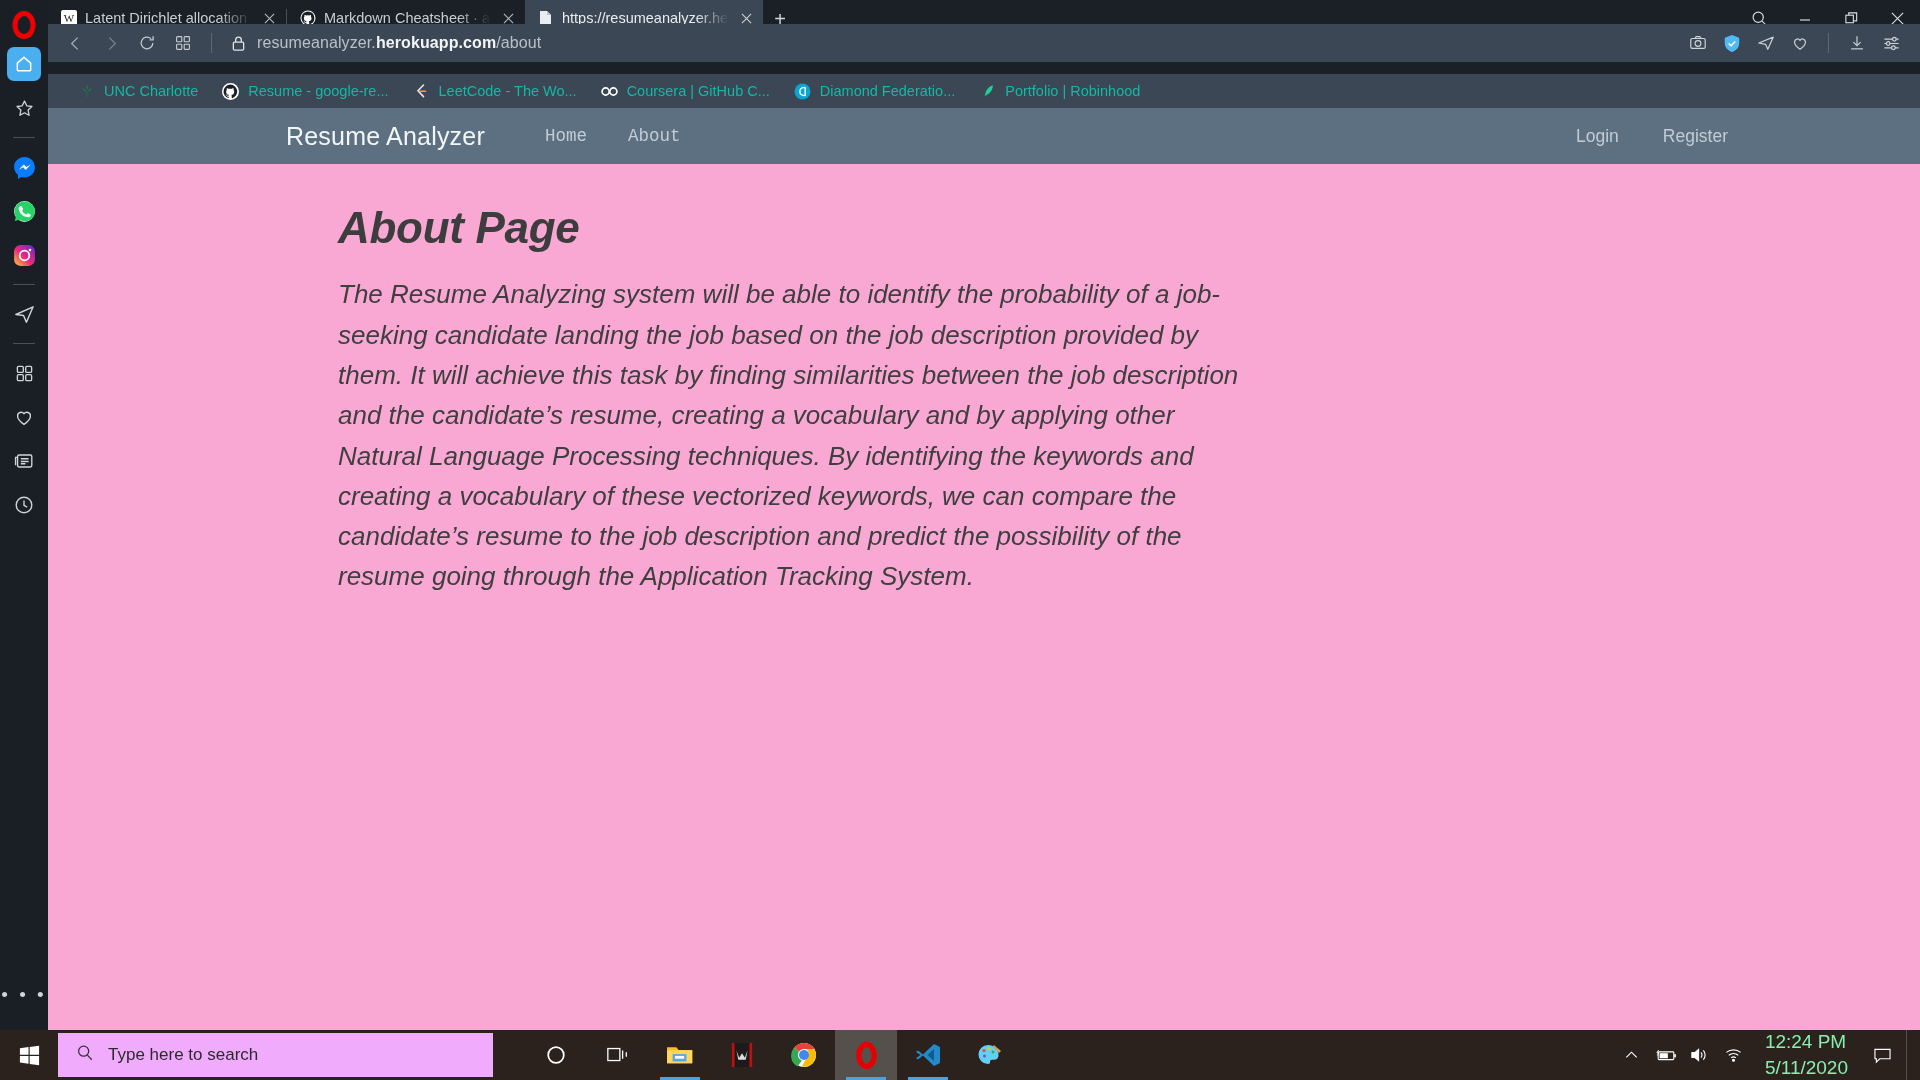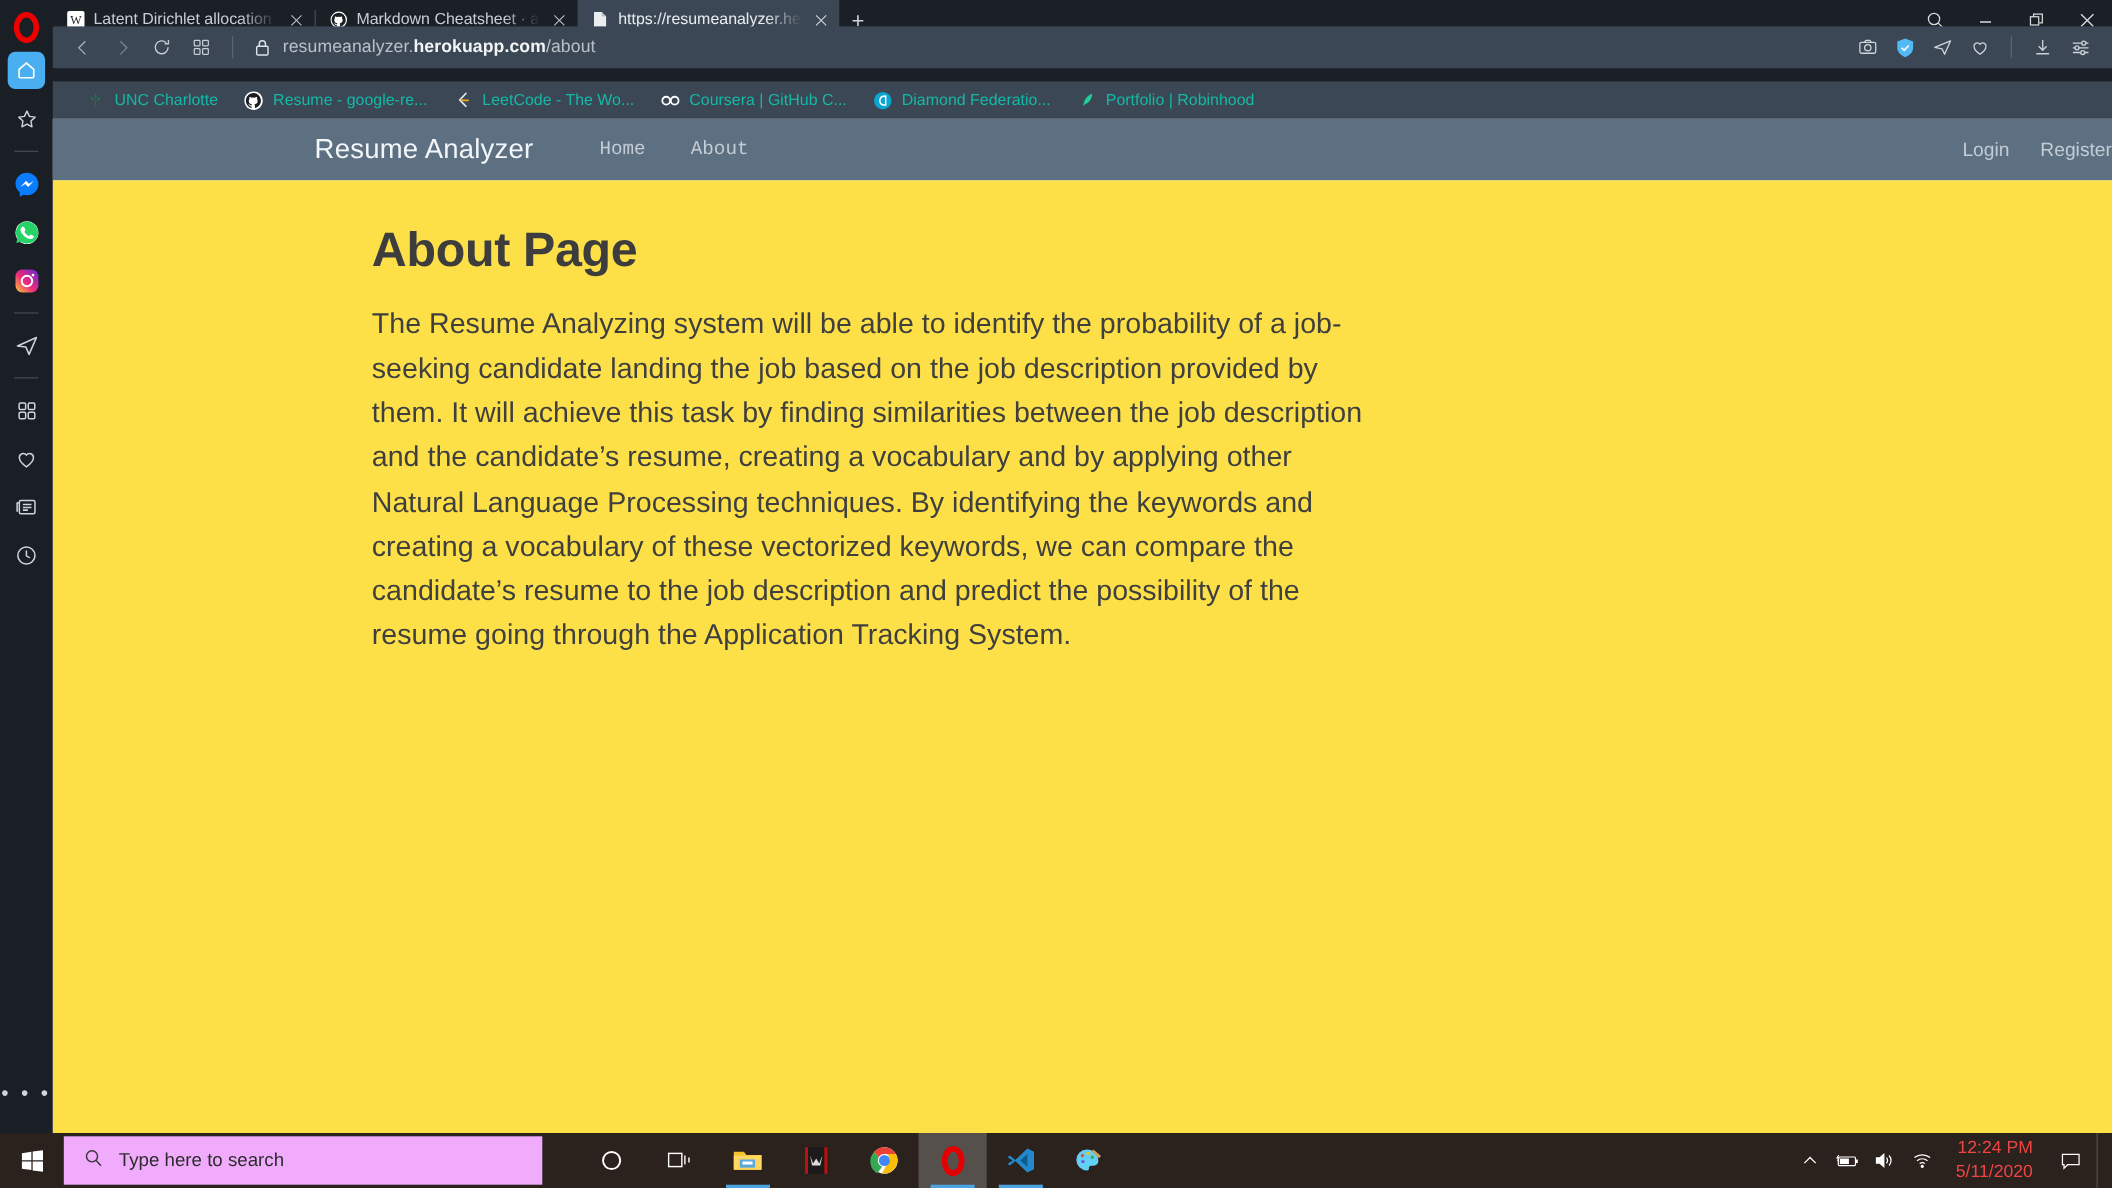--- a/index.html
+++ b/index.html
@@ -97,27 +97,27 @@
   .site-nav {
     height: 56px; background: #5d7082;
     display: flex; align-items: center;
     padding: 0 0 0 238px;
   }
   .brand { color: #f3f6f8; font-size: 25px; font-weight: 400; letter-spacing:.2px;}
   .site-links { display: flex; gap: 41px; margin-left: 60px; font-family: Liberation Mono, monospace; }
   .site-links a, .site-right a {
     color: #c3ccd4; font-size: 17.5px; text-decoration: none;
   }
-  .site-right { margin-left: auto; display: flex; gap: 28px; }
+  .site-right { margin-left: auto; display: flex; gap: 44px; padding-right: 192px; }
 
   
   .page {
     display: flex; gap: 40px;
     padding: 40px 0 0 0;
-    background: #fde047; height: calc(100% - 56px);
+    background: #f9a8d4; height: calc(100% - 56px); font-style: italic;
   }
   .col-main { width: 940px; margin-left: 290px; }
   h1.about-title {
     font-size: 44px; font-weight: 600; color: #3d3d3d;
     letter-spacing: -0.3px; line-height: 1.1; margin-bottom: 22px;
   }
   p.about-text {
     font-size: 26px; line-height: 1.55; color: #3f3f3f;
     width: 915px;
   }
@@ -152,21 +152,21 @@
   .tb-item {
     width: 62px; height: 50px; display:flex; align-items:center; justify-content:center;
     position: relative;
   }
   .tb-item.active { background: #56504c; }
   .tb-item.run::after, .tb-item.active::after {
     content:""; position:absolute; bottom:0; left:11px; right:11px; height:3px; background:#4aa3e0;
   }
   .tray { margin-left: auto; display: flex; align-items: center; gap: 0; padding-right: 8px; color:#fff; }
   .tray-ico { width: 34px; height:50px; display:flex; align-items:center; justify-content:center;}
-  .clock { text-align: right; font-size: 16px; line-height: 1.35; padding: 0 14px; color:#ef4444;}
+  .clock { text-align: left; font-size: 19px; line-height: 1.35; padding: 0 14px; color:#86efac;}
   .tray-action { width: 40px; height:50px; display:flex; align-items:center; justify-content:center;}
   .tray-edge { width: 6px; height: 50px; border-left: 1px solid #5a504b; margin-left:4px;}
 </style>
 </head>
 <body>
 
 <div id="root">
 
   <div class="browser">
 

